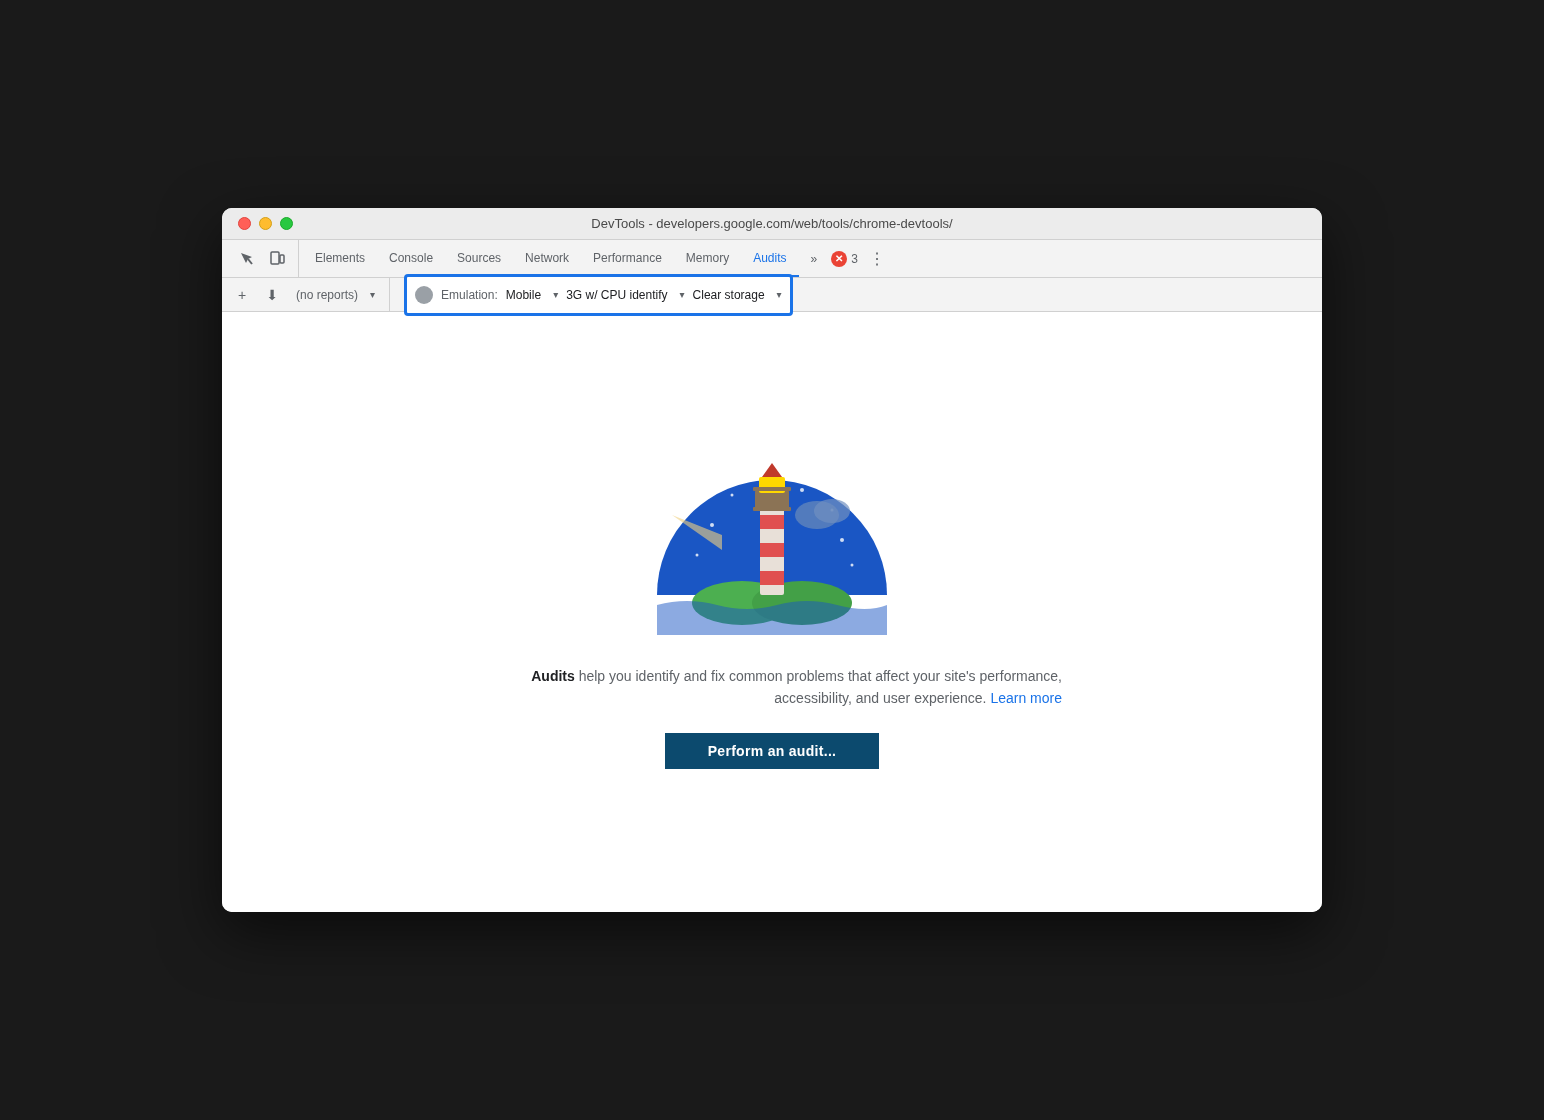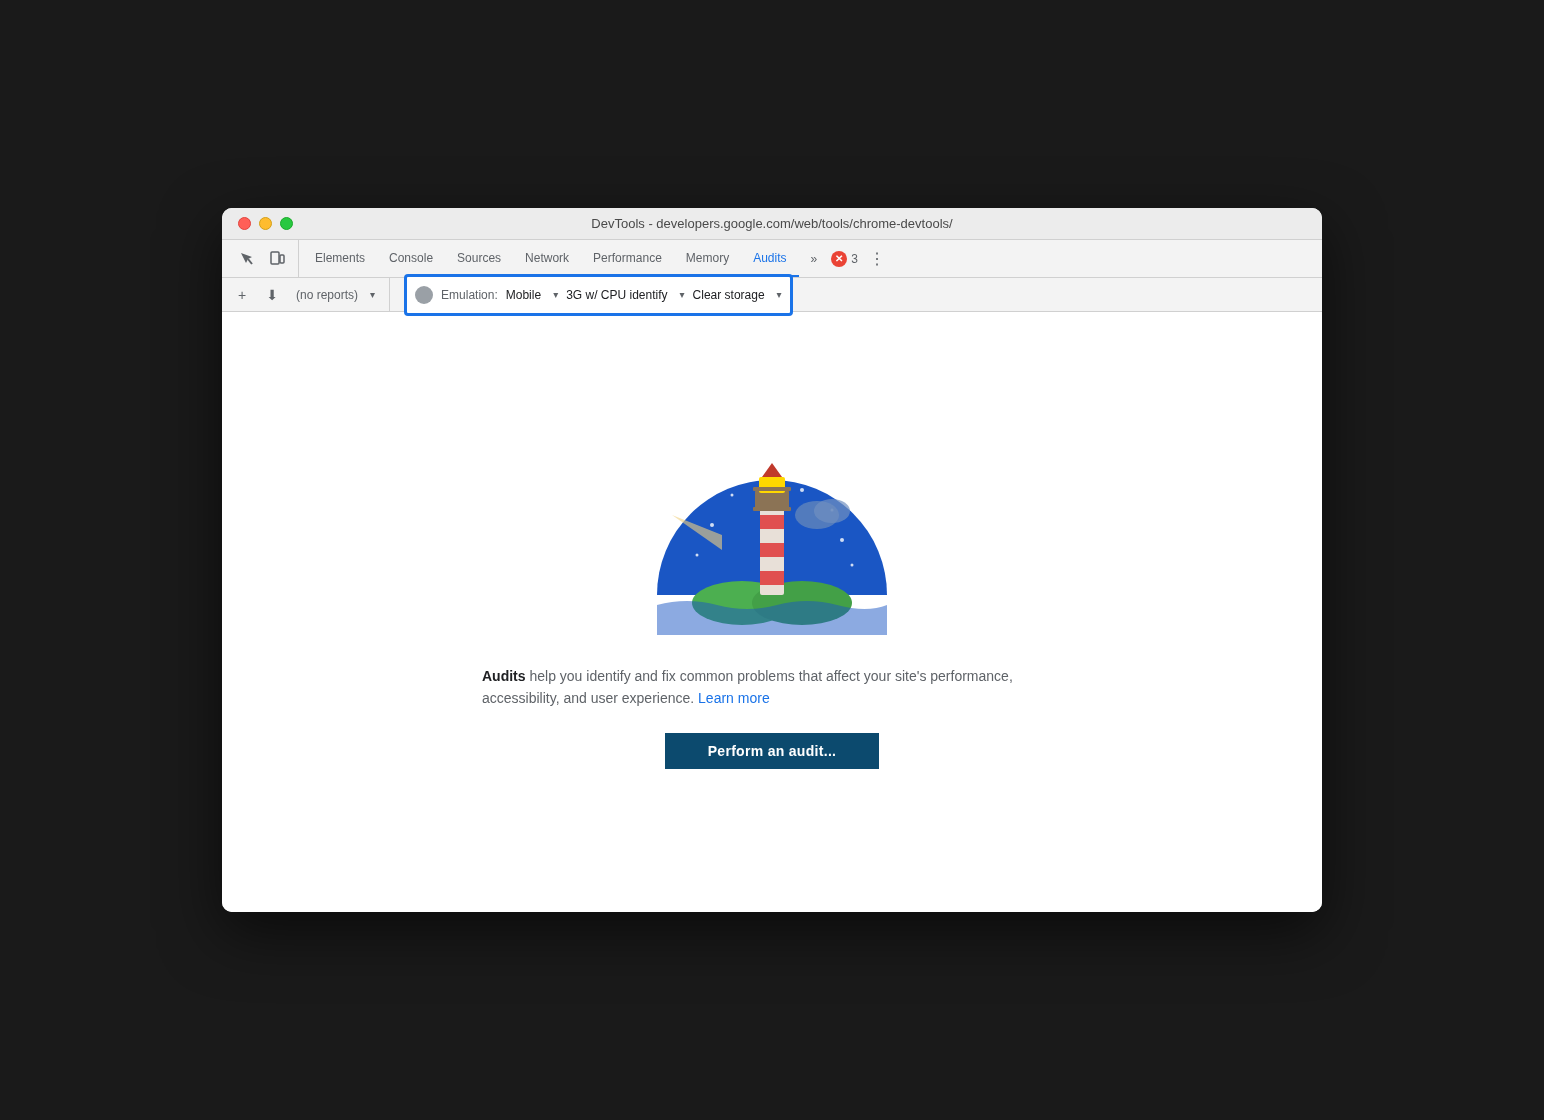--- a/index.html
+++ b/index.html
@@ -228,21 +228,21 @@
       padding: 40px 20px 60px;
       min-height: 600px;
     }
     .lighthouse-illustration {
       width: 280px;
       height: 200px;
       margin-bottom: 30px;
     }
     .description-text {
       max-width: 580px;
-      text-align: left;
+      text-align: right;
       font-size: 14px;
       color: #5f6368;
       line-height: 1.6;
       margin-bottom: 24px;
     }
     .description-text strong {
       color: #202124;
     }
     .learn-more {
       color: #1a73e8;

